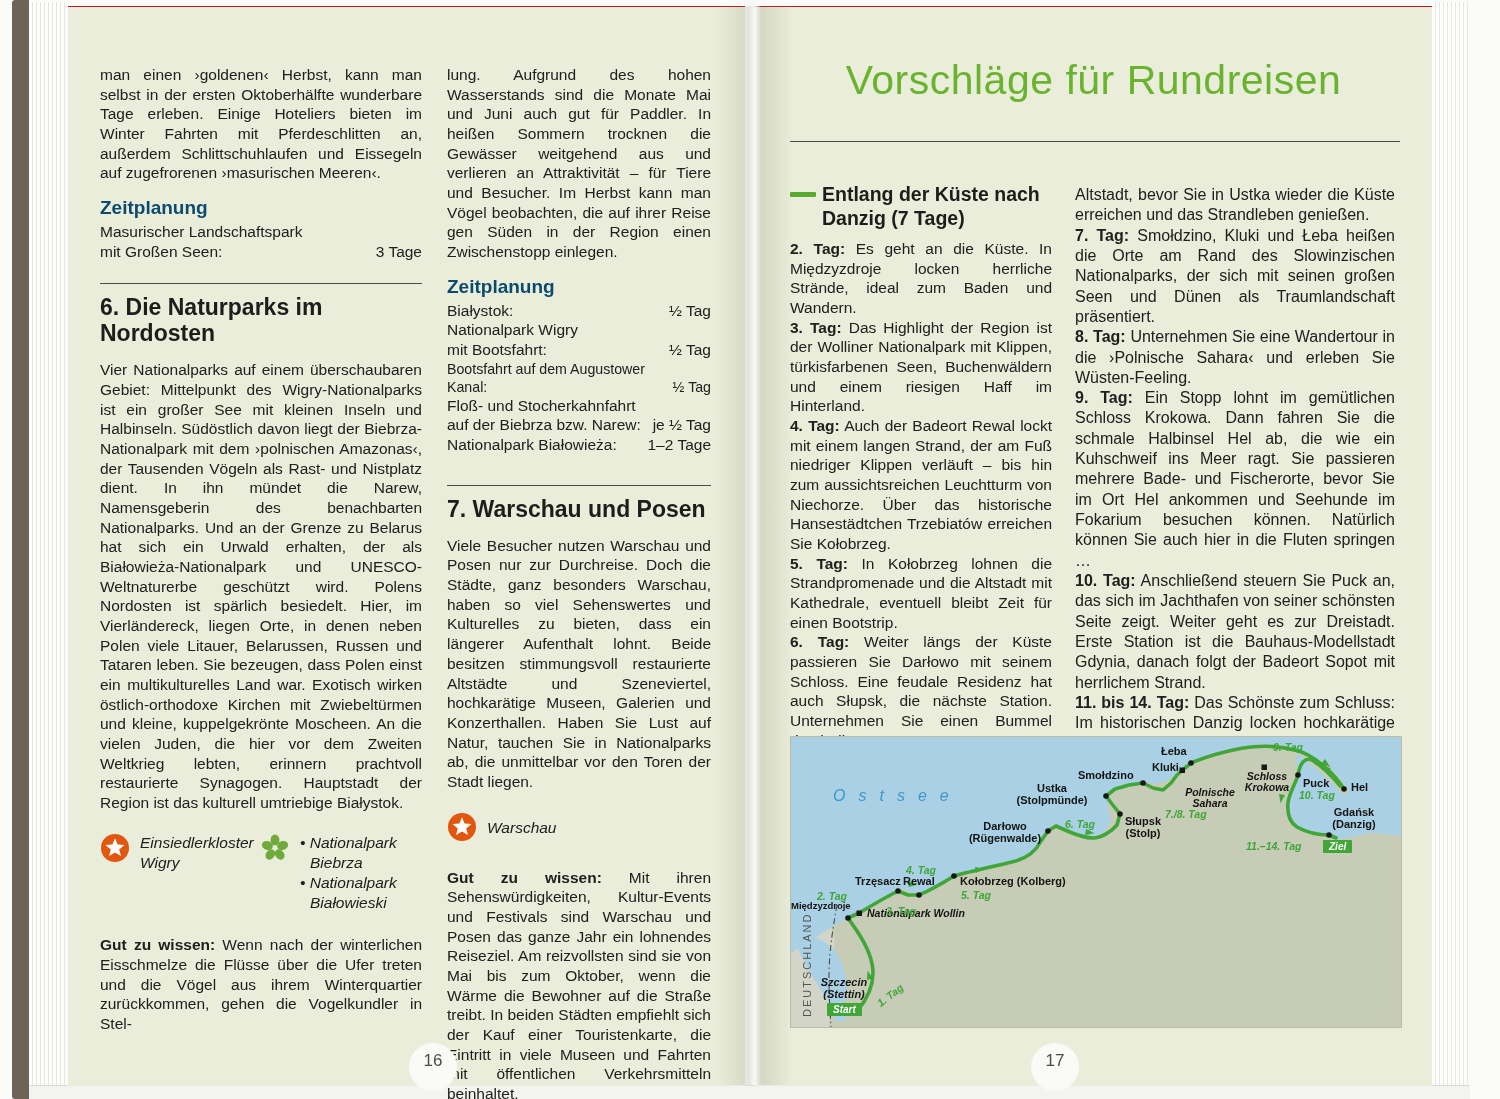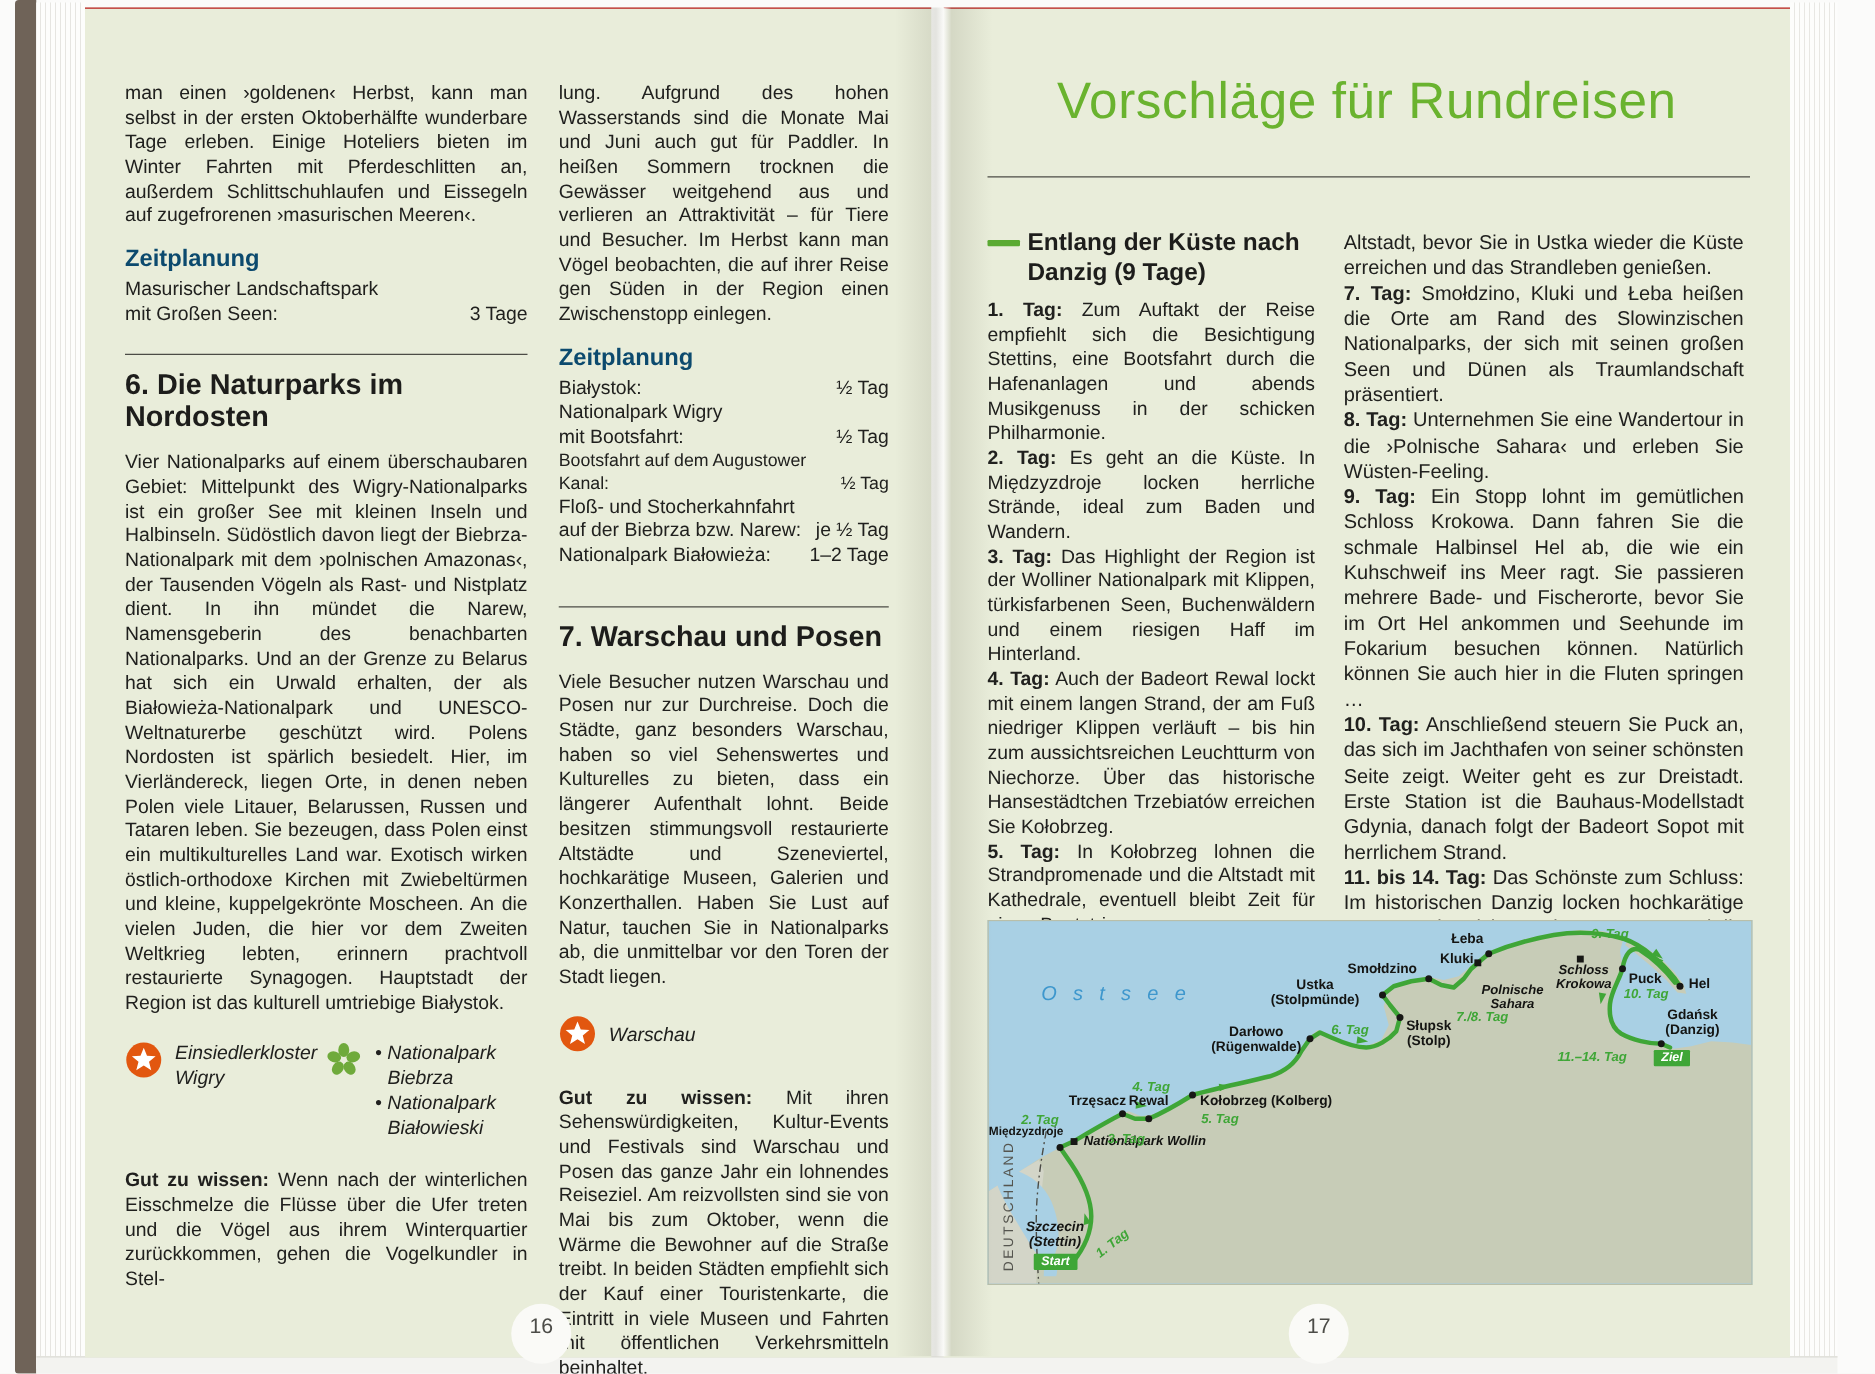--- a/index.html
+++ b/index.html
@@ -160,25 +160,24 @@
 
     <div class="pagenum" style="left:341px;top:1036px;">16</div>
   </div>
 
   <div class="page" id="page-right">
     <div class="rtitle">Vorschläge für Rundreisen</div>
     <hr class="rtitle-rule">
 
     <div class="tour-head">
       <span class="tour-dash"></span>
-      <div class="tour-title">Entlang der Küste nach Danzig (9 Tage)</div>
+      <div class="tour-title">Entlang der Küste nach Danzig (7 Tage)</div>
     </div>
 
     <div class="body-txt" style="position:absolute;left:35px;top:232px;width:262px;">
-      <p class="day"><b>1. Tag:</b> <span>Zum Auftakt der Reise empfiehlt sich die Besichtigung Stettins, eine Bootsfahrt durch die Hafenanlagen und abends Musikgenuss in der schicken Philharmonie.</span></p>
       <p class="day"><b>2. Tag:</b> <span>Es geht an die Küste. In Międzyzdroje locken herrliche Strände, ideal zum Baden und Wandern.</span></p>
       <p class="day"><b>3. Tag:</b> <span>Das Highlight der Region ist der Wolliner Nationalpark mit Klippen, türkisfarbenen Seen, Buchenwäldern und einem riesigen Haff im Hinterland.</span></p>
       <p class="day"><b>4. Tag:</b> <span>Auch der Badeort Rewal lockt mit einem langen Strand, der am Fuß niedriger Klippen verläuft – bis hin zum aussichtsreichen Leuchtturm von Niechorze. Über das historische Hansestädtchen Trzebiatów erreichen Sie Kołobrzeg.</span></p>
       <p class="day"><b>5. Tag:</b> <span>In Kołobrzeg lohnen die Strandpromenade und die Altstadt mit Kathedrale, eventuell bleibt Zeit für einen Bootstrip.</span></p>
       <p class="day"><b>6. Tag:</b> <span>Weiter längs der Küste passieren Sie Darłowo mit seinem Schloss. Eine feudale Residenz hat auch Słupsk, die nächste Station. Unternehmen Sie einen Bummel durch die</span></p>
     </div>
 
     <div class="body-txt" style="position:absolute;left:320px;top:178px;width:320px;font-size:16px;">
       <p class="day"><span>Altstadt, bevor Sie in Ustka wieder die Küste erreichen und das Strandleben genießen.</span></p>
       <p class="day"><b>7. Tag:</b> <span>Smołdzino, Kluki und Łeba heißen die Orte am Rand des Slowinzischen Nationalparks, der sich mit seinen großen Seen und Dünen als Traumlandschaft präsentiert.</span></p>

